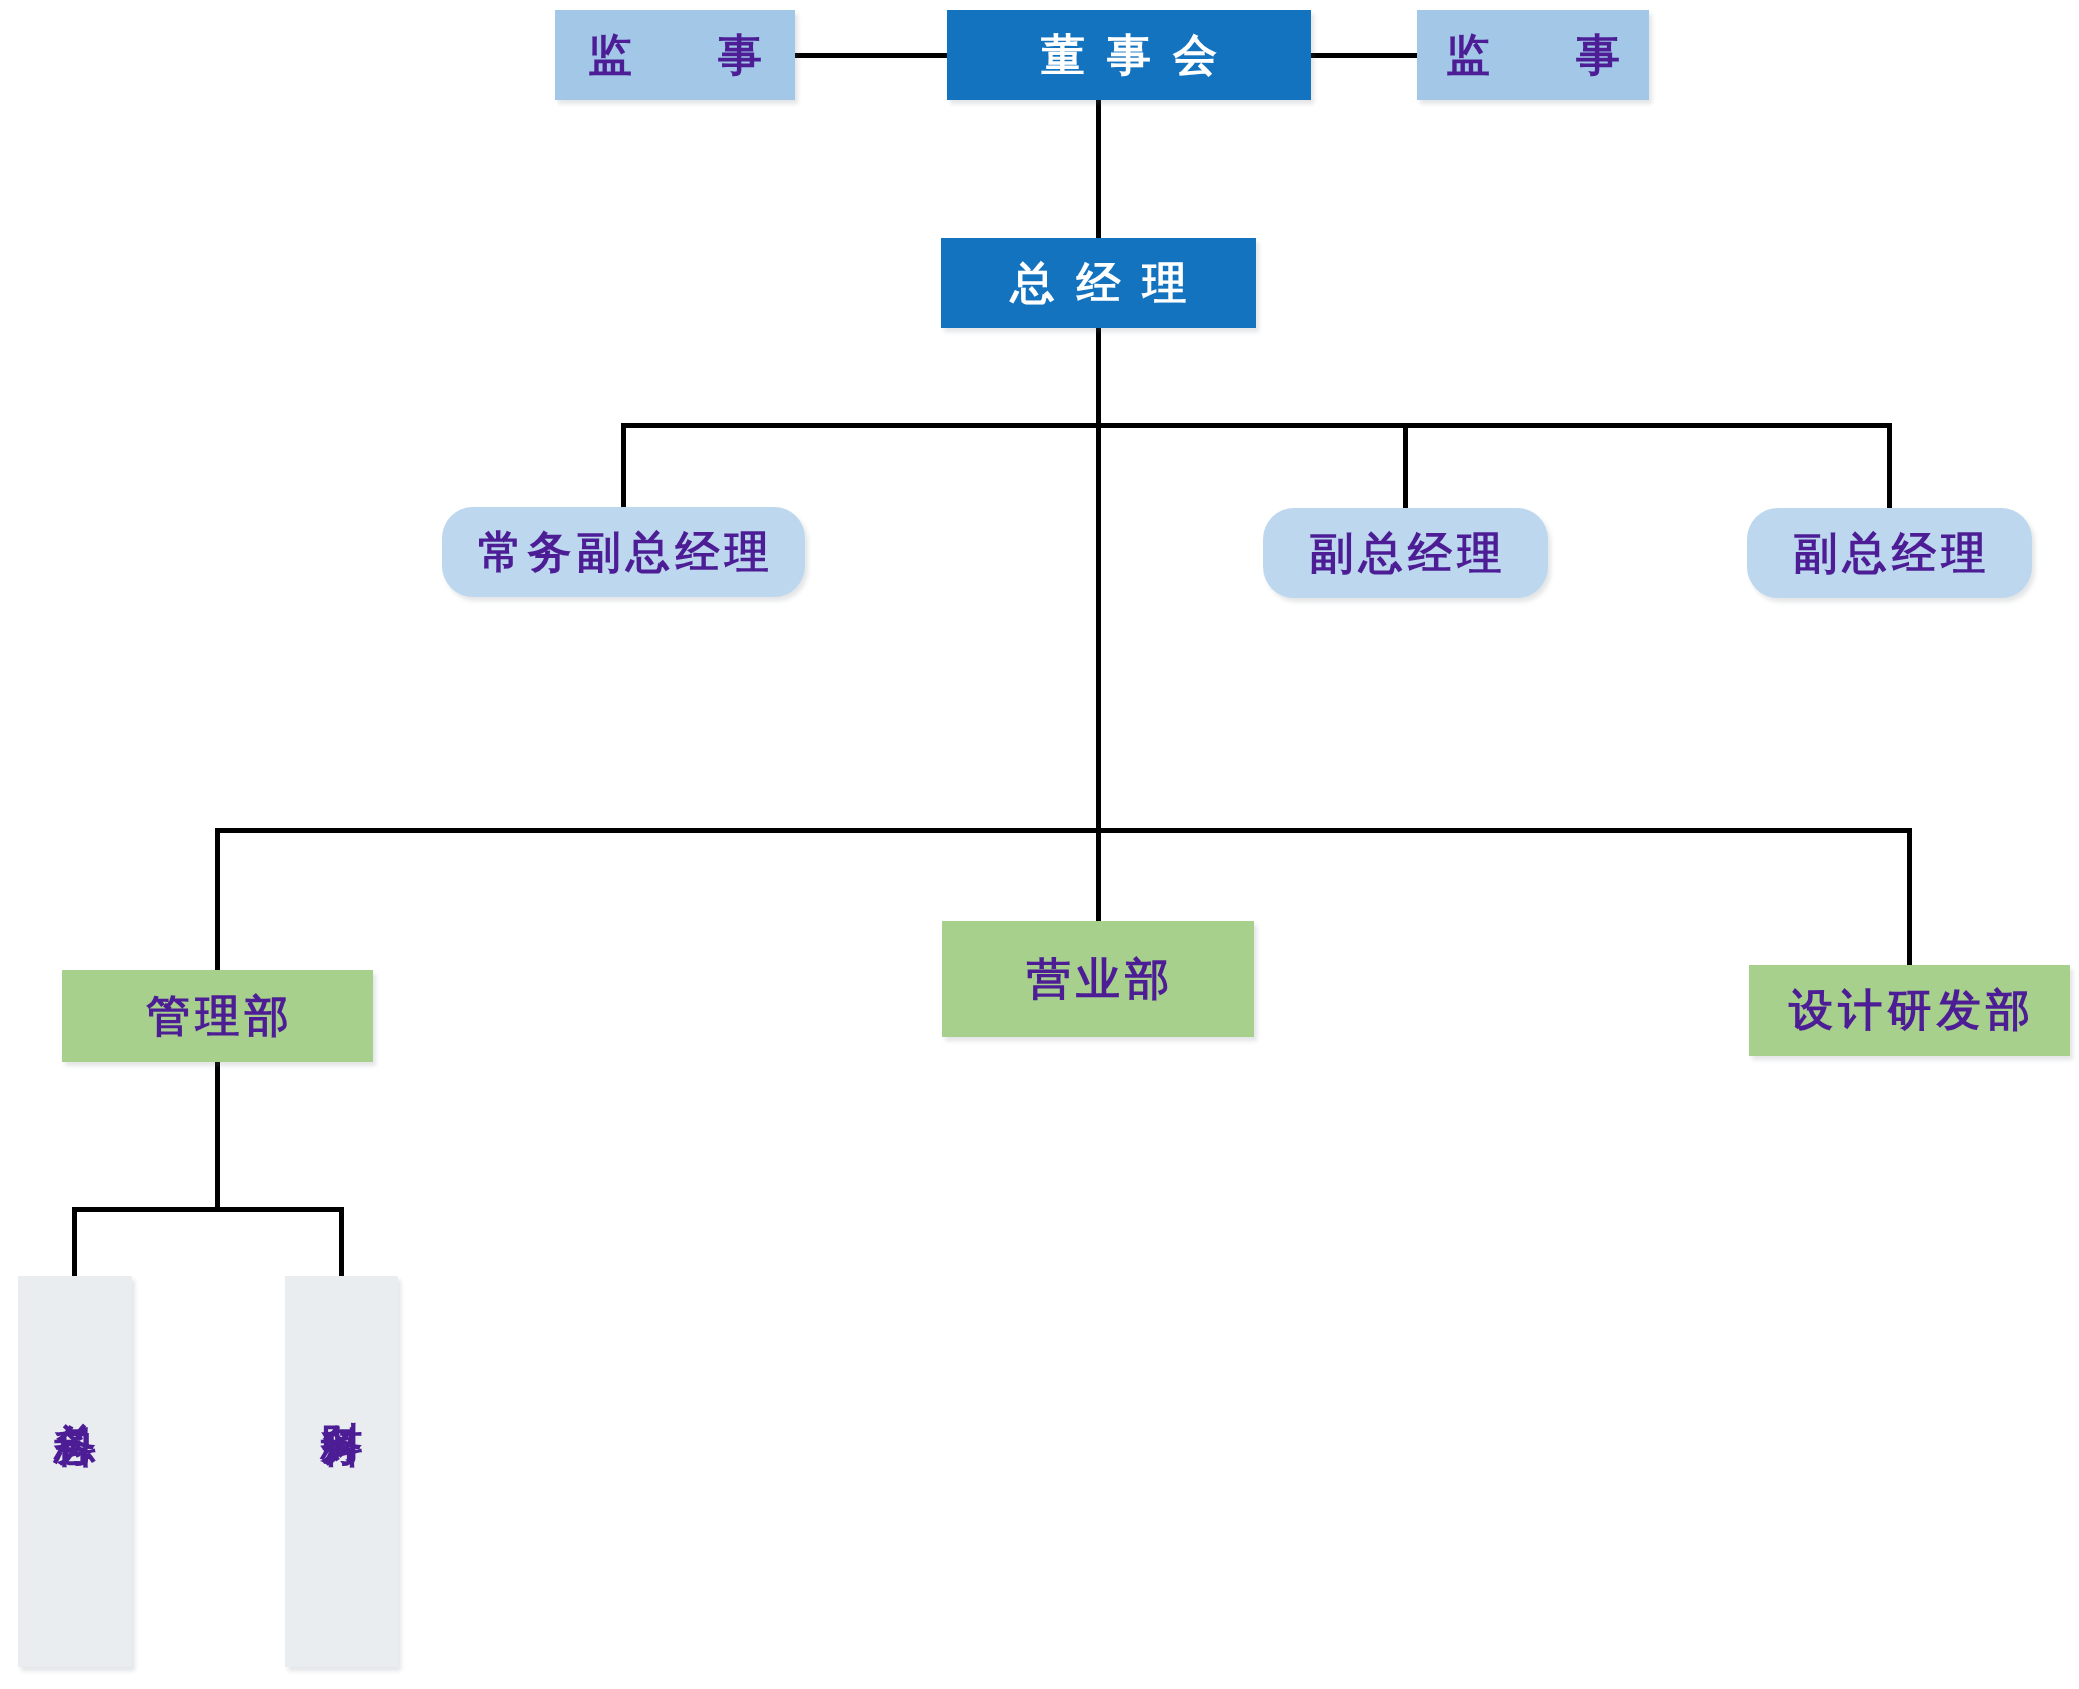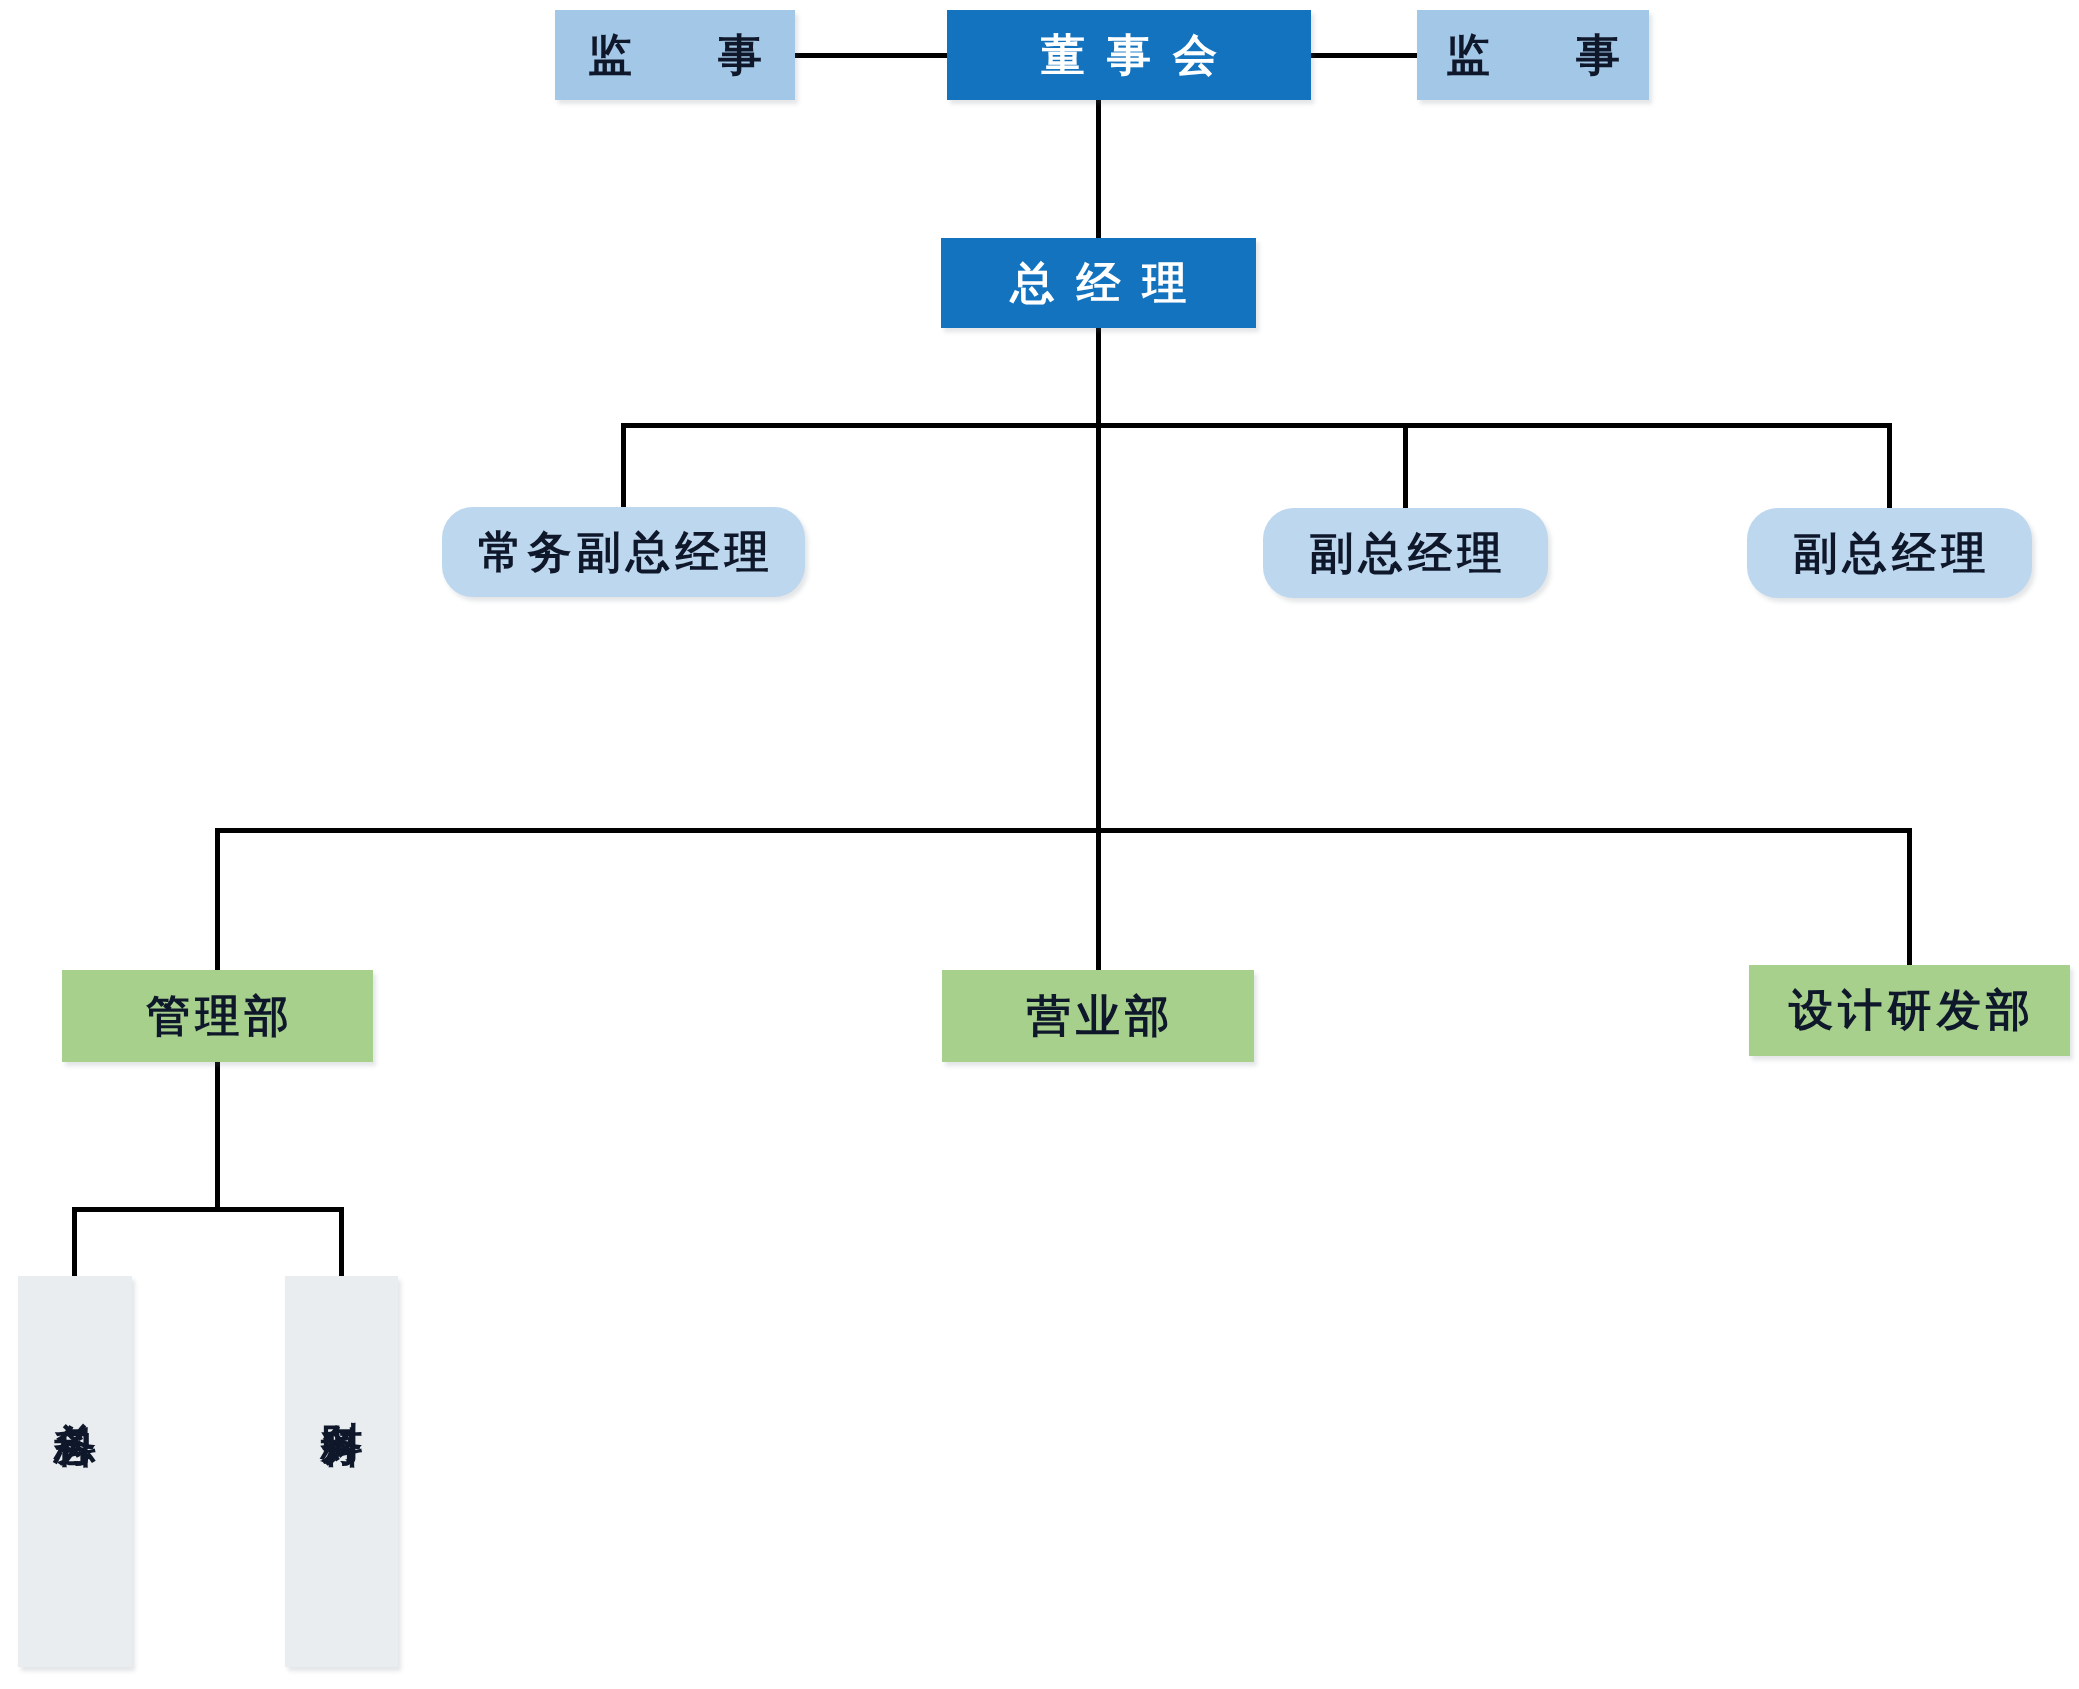--- a/index.html
+++ b/index.html
@@ -19,21 +19,21 @@
     position: absolute;
     display: flex;
     align-items: center;
     justify-content: center;
     box-sizing: border-box;
     box-shadow: 3px 4px 4px rgba(100, 110, 120, 0.18);
   }
   .node .label {
     font-weight: bold;
     font-size: 44px;
-    color: #0f172a;
+    color: #4c1d95;
     letter-spacing: 0.12em;
     padding-left: 0.12em;
     white-space: nowrap;
   }
   
   .c-board { background: #1373BE; }
   .c-board .label { color: #ffffff; letter-spacing: 0.5em; padding-left: 0.5em; }
   .c-sup { background: #A3C7E7; }
   .c-sup .label { letter-spacing: 0.85em; padding-left: 0.85em; }
   .c-vp { background: #BDD7EE; border-radius: 31px; }
@@ -104,21 +104,21 @@
   <div class="node c-vp" style="left:1263px; top:508px; width:285px; height:90px;">
     <span class="label">副总经理</span>
   </div>
   <div class="node c-vp" style="left:1747px; top:508px; width:285px; height:90px;">
     <span class="label">副总经理</span>
   </div>
 
   <div class="node c-dept" style="left:62px; top:970px; width:311px; height:92px;">
     <span class="label">管理部</span>
   </div>
-  <div class="node c-dept" style="left:942px; top:970px; width:312px; height:92px;align-items:center;">
+  <div class="node c-dept" style="left:942px; top:921px; width:312px; height:116px;align-items:center;">
     <span class="label">营业部</span>
   </div>
   <div class="node c-dept" style="left:1749px; top:965px; width:321px; height:91px;">
     <span class="label">设计研发部</span>
   </div>
 
   <div class="node c-sect" style="left:18px; top:1276px; width:114px; height:391px;">
     <span class="label">总务科</span>
   </div>
   <div class="node c-sect" style="left:285px; top:1276px; width:113px; height:391px;">

